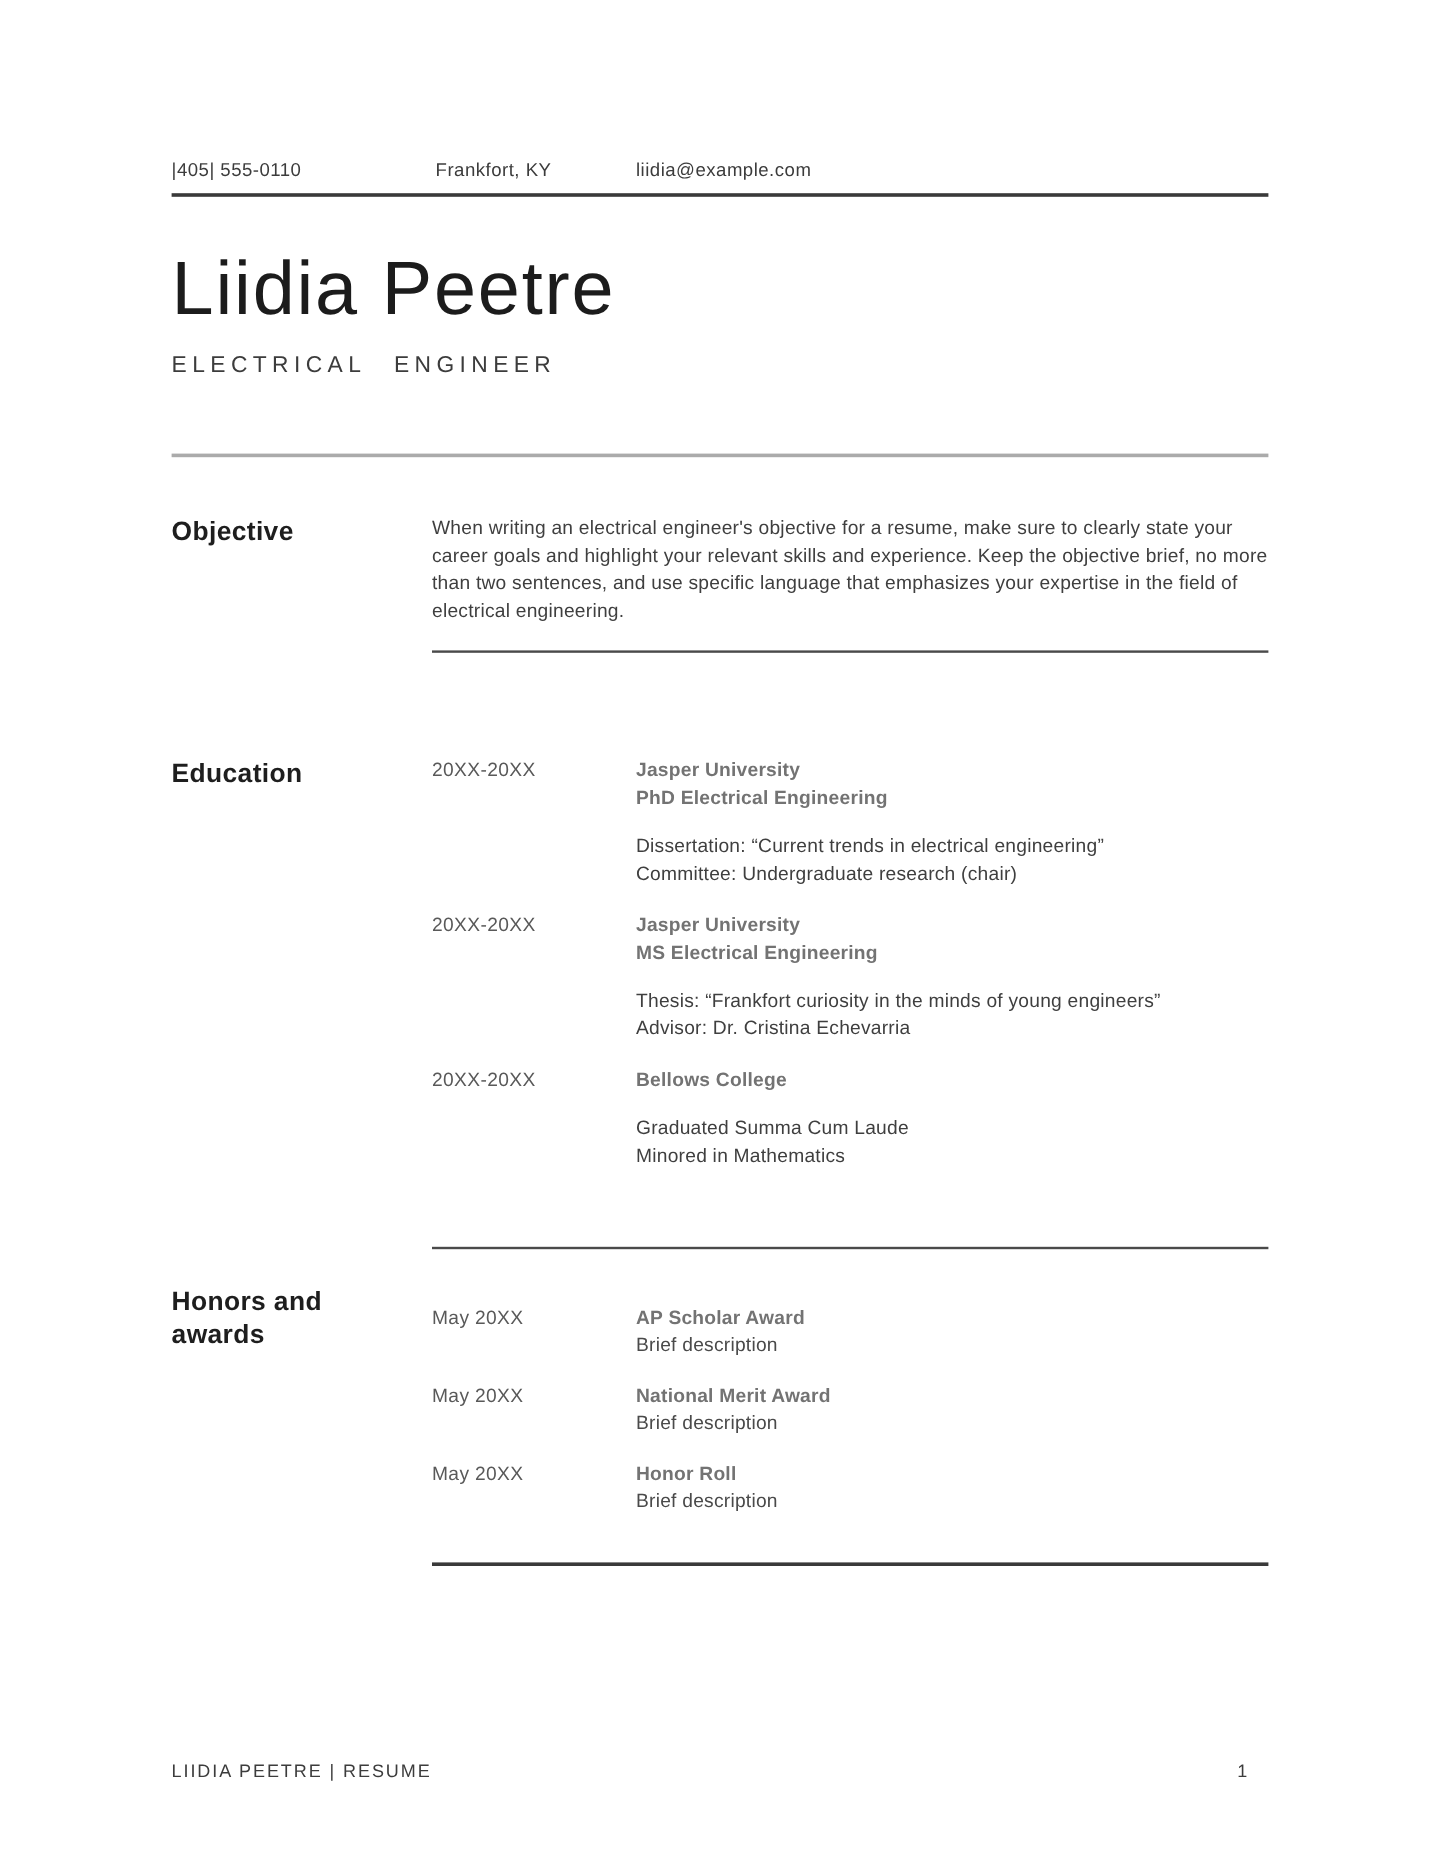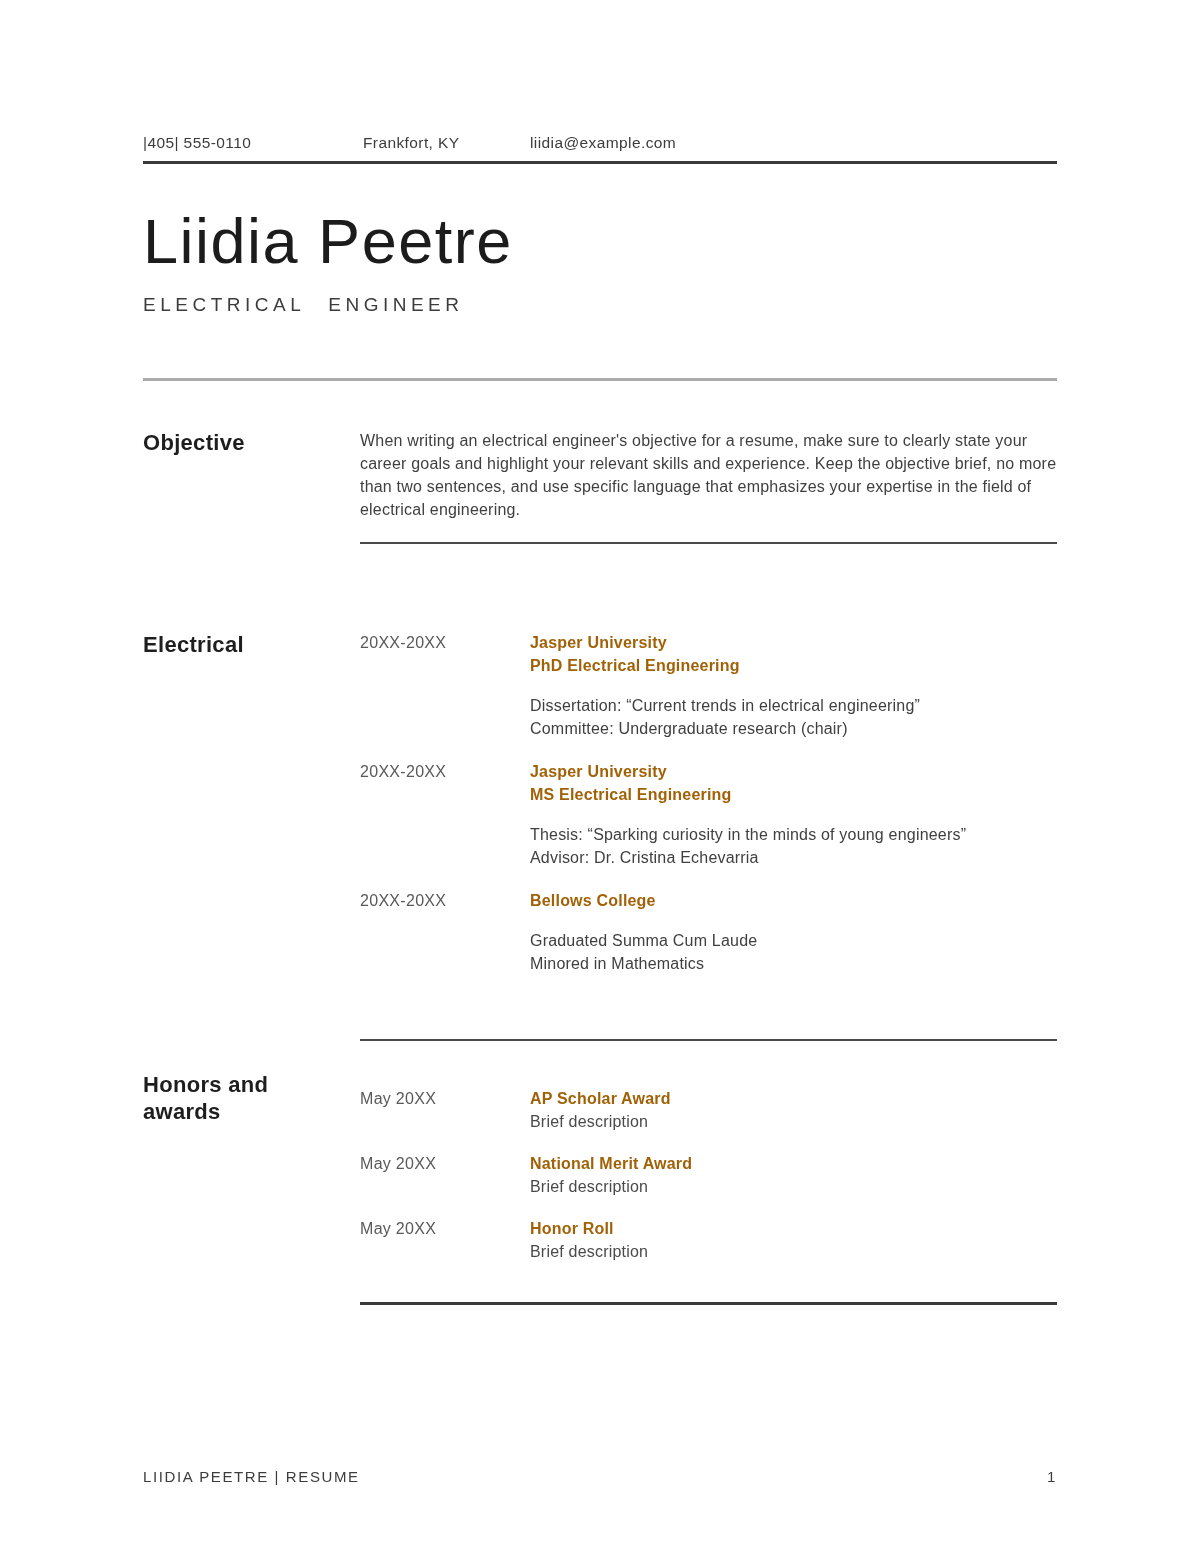--- a/index.html
+++ b/index.html
@@ -32,36 +32,36 @@
   .body-text { font-size: 16px; line-height: 23px; color: #3f3f3f; letter-spacing: 0.2px; }
 
   .objective-section { margin-top: 48px; }
   .col2-rule { grid-column: 2; height: 2px; background: #4a4a4a; }
   .objective-section .col2-rule { margin-top: 21px; }
 
   .education-section { margin-top: 87px; }
   .entry { display: grid; grid-template-columns: 170px 1fr; margin-bottom: 20px; }
   .entry:last-child { margin-bottom: 0; }
   .entry-dates { font-size: 16px; line-height: 23px; color: #595959; letter-spacing: 0.3px; }
-  .entry-bold { font-size: 16px; line-height: 23px; font-weight: 700; color: #a16207; letter-spacing: 0.2px; }
+  .entry-bold { font-size: 16px; line-height: 23px; font-weight: 700; color: #737373; letter-spacing: 0.2px; }
   .entry-details { margin-top: 17px; }
 
   .honors-top-rule { margin-left: 217px; margin-top: 64px; height: 2px; background: #4a4a4a; }
   .honors-section { margin-top: 30px; }
   .honors-heading { max-width: 150px; }
   .honors-right { }
   .honors-entries { margin-top: 16px; }
   .honors-entry { display: grid; grid-template-columns: 170px 1fr; margin-bottom: 19px; }
   .honors-desc { font-size: 16px; line-height: 23px; color: #4a4a4a; letter-spacing: 0.2px; }
   .honors-bottom-rule { margin-left: 217px; margin-top: 20px; height: 3px; background: #3a3a3a; }
 
   
   .footer {
     position: absolute;
-    left: 143px; right: 143px; top: 1468px;
+    left: 143px; right: 159px; top: 1468px;
     display: flex; justify-content: space-between;
     font-size: 15px; letter-spacing: 1.6px; color: #3c3c3c;
   }
 </style>
 </head>
 <body>
 
 <div class="page">
   <div class="content">
 
@@ -76,42 +76,42 @@
     <div class="job-title">ELECTRICAL ENGINEER</div>
     <div class="divider-gray"></div>
 
     <div class="section objective-section">
       <div class="section-heading">Objective</div>
       <div class="body-text">When writing an electrical engineer's objective for a resume, make sure to clearly state your career goals and highlight your relevant skills and experience. Keep the objective brief, no more than two sentences, and use specific language that emphasizes your expertise in the field of electrical engineering.</div>
       <div class="col2-rule"></div>
     </div>
 
     <div class="section education-section">
-      <div class="section-heading">Electrical</div>
+      <div class="section-heading">Education</div>
       <div class="edu-entries">
 
         <div class="entry">
           <div class="entry-dates">20XX-20XX</div>
           <div>
             <div class="entry-bold">Jasper University</div>
             <div class="entry-bold">PhD Electrical Engineering</div>
             <div class="entry-details">
               <div class="body-text">Dissertation: “Current trends in electrical engineering”</div>
               <div class="body-text">Committee: Undergraduate research (chair)</div>
             </div>
           </div>
         </div>
 
         <div class="entry">
           <div class="entry-dates">20XX-20XX</div>
           <div>
             <div class="entry-bold">Jasper University</div>
             <div class="entry-bold">MS Electrical Engineering</div>
             <div class="entry-details">
-              <div class="body-text">Thesis: “Sparking curiosity in the minds of young engineers”</div>
+              <div class="body-text">Thesis: “Frankfort curiosity in the minds of young engineers”</div>
               <div class="body-text">Advisor: Dr. Cristina Echevarria</div>
             </div>
           </div>
         </div>
 
         <div class="entry">
           <div class="entry-dates">20XX-20XX</div>
           <div>
             <div class="entry-bold">Bellows College</div>
             <div class="entry-details">

